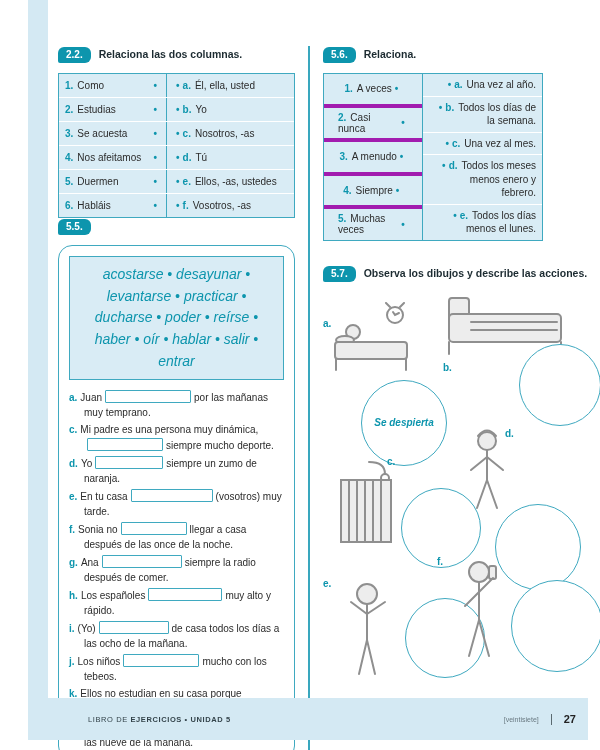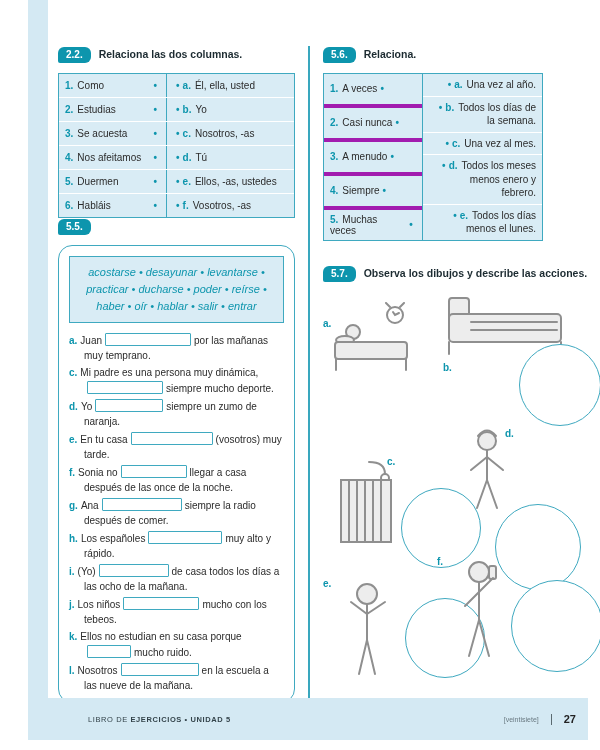--- a/index.html
+++ b/index.html
@@ -37,31 +37,31 @@
   .match-row{display:flex;}
   .match-row + .match-row{border-top:1px solid #ffffff;}
   .mcell{padding:5px 6px;display:flex;align-items:center;box-sizing:border-box;min-height:23px;}
   .mcell.l{width:46%;justify-content:space-between;border-right:1.6px solid #3fa9c0;}
   .mcell.r{width:54%;}
   .num,.letter{color:#0d95ad;font-weight:bold;margin-right:4px;white-space:pre;}
   .bullet{color:#0d95ad;font-weight:bold;margin:0 3px;}
 
   .match2{display:flex;border:1.6px solid #3fa9c0;background:#d9ecf5;font-size:10px;width:218px;margin-bottom:24px;}
   .m2l{width:45%;border-right:1.6px solid #3fa9c0;display:flex;flex-direction:column;}
-  .m2lrow{flex:1;display:flex;align-items:center;justify-content:flex-start;padding:4px 6px;}
+  .m2lrow{flex:1;display:flex;align-items:center;justify-content:center;padding:4px 14px;}
   .m2lrow + .m2lrow{border-top:4px solid #a21caf;}
   .m2r{width:55%;display:flex;flex-direction:column;text-align:right;}
   .m2rrow{padding:4px 6px 4px 22px;text-indent:-16px;line-height:1.35;}
   .m2rrow + .m2rrow{border-top:1px solid #ffffff;}
 
   
   .ex55-box{border:1.6px solid #3fa9c0;border-radius:14px;padding:10px 10px 6px;margin-top:2px;}
   .wordbank{
     border:1.6px solid #3fa9c0;background:#d9ecf5;padding:7px 10px;text-align:center;
-    font-style:italic;color:#0d95ad;font-size:11px;line-height:1.55;margin-bottom:10px;
+    font-style:italic;color:#0d95ad;font-size:14px;line-height:1.55;margin-bottom:10px;
   }
   .sentences{font-size:10px;line-height:1.45;}
   .sentence{margin-bottom:3px;padding-left:15px;text-indent:-15px;}
   .s-letter{color:#0d95ad;font-weight:bold;margin-right:3px;}
   .blank{display:inline-block;height:11px;border:1.2px solid #3fa9c0;background:#fff;vertical-align:-2px;margin:0 3px;border-radius:1px;}
 
   
   .ex57-canvas{position:relative;height:418px;margin-top:4px;}
   .ill{position:absolute;}
   .ill svg{display:block;}
@@ -240,20 +240,21 @@
       </div>
       <div class="ill" style="left:118px;top:0">
         <svg width="128" height="66" viewBox="0 0 128 66">
           <rect class="skf" x="8" y="6" width="20" height="26" rx="3"></rect>
           <rect class="skf" x="8" y="22" width="112" height="28" rx="4"></rect>
           <path class="sk" d="M8 50 L8 62 M120 50 L120 62"></path>
           <path class="sk" d="M30 30 h86 M30 38 h86"></path>
         </svg>
       </div>
       <span class="clabel" style="left:120px;top:70px">b.</span>
+      <div class="acircle" style="left:38px;top:88px;width:86px;height:86px">Se despierta</div>
       <div class="acircle" style="left:196px;top:52px;width:82px;height:82px"></div>
 
       <div class="ill" style="left:8px;top:162px">
         <svg width="78" height="94" viewBox="0 0 78 94">
           <path class="sk" d="M38 8 q16 0 16 12"></path>
           <circle class="sk" cx="54" cy="24" r="4"></circle>
           <rect class="skf" x="10" y="26" width="50" height="62"></rect>
           <path class="sk" d="M18 26 v62 M26 26 v62 M34 26 v62 M42 26 v62 M50 26 v62"></path>
         </svg>
       </div>

